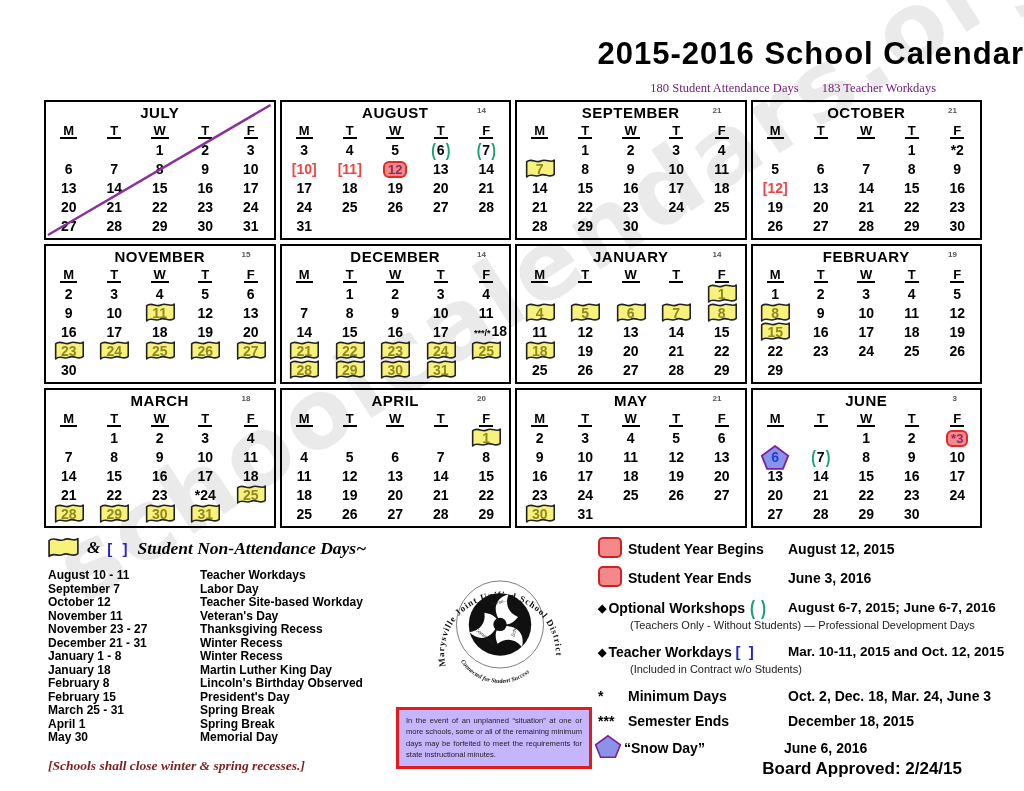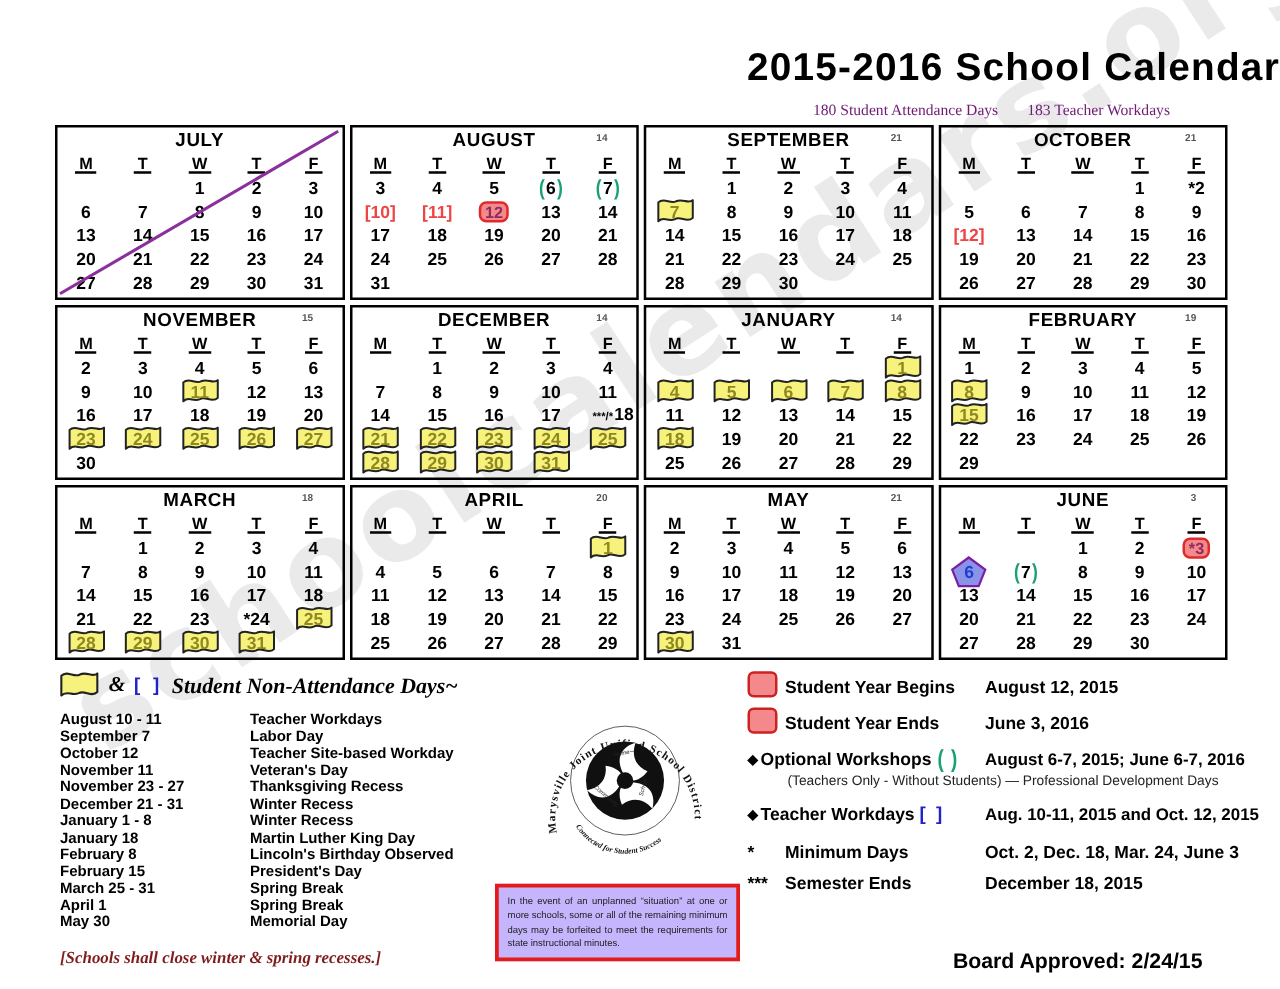--- a/index.html
+++ b/index.html
@@ -1485,28 +1485,38 @@
         <span class="gbr">)</span>
       </span>
       <span class="rdates" style="font-size:13.5px">August 6-7, 2015; June 6-7, 2016</span>
     </div>
     <div class="subnote">(Teachers Only - Without Students) — Professional Development Days</div>
     <div class="rrow mt12">
       <span class="grp">
         <span class="diamond">◆</span><span>Teacher Workdays</span>
         <span class="bbr">[ ]</span>
       </span>
-      <span class="rdates" style="font-size:13.5px">Aug. 10-11, 2015 and Oct. 12, 2015</span>
+      <span class="rdates" style="font-size:13.5px">Mar. 10-11, 2015 and Oct. 12, 2015</span>
     </div>
+    <div class="subnote">(Included in Contract w/o Students)</div>
     <div class="rrow mt14">
       <span class="starcol">*</span>
       <span class="rlabel">Minimum Days</span>
       <span class="rdates">Oct. 2, Dec. 18, Mar. 24, June 3</span>
     </div>
     <div class="rrow mt8">
       <span class="starcol">***</span>
       <span class="rlabel">Semester Ends</span>
       <span class="rdates">December 18, 2015</span>
     </div>
+    <div class="rrow" style="margin-top:4px">
+      <span class="ricon" style="margin-left:-4px">
+        <svg width="28" height="25" viewBox="0 0 34 30">
+          <polygon points="17,2 32,13 26,28 8,28 2,13" fill="#8b93e8" stroke="#7a1fa2" stroke-width="2"></polygon>
+        </svg>
+      </span>
+      <span class="rlabel">“Snow Day”</span>
+      <span class="rdates">June 6, 2016</span>
+    </div>
   </div>
 
   <div id="board">Board Approved:  2/24/15</div>
 </div>
 
 </body></html>

